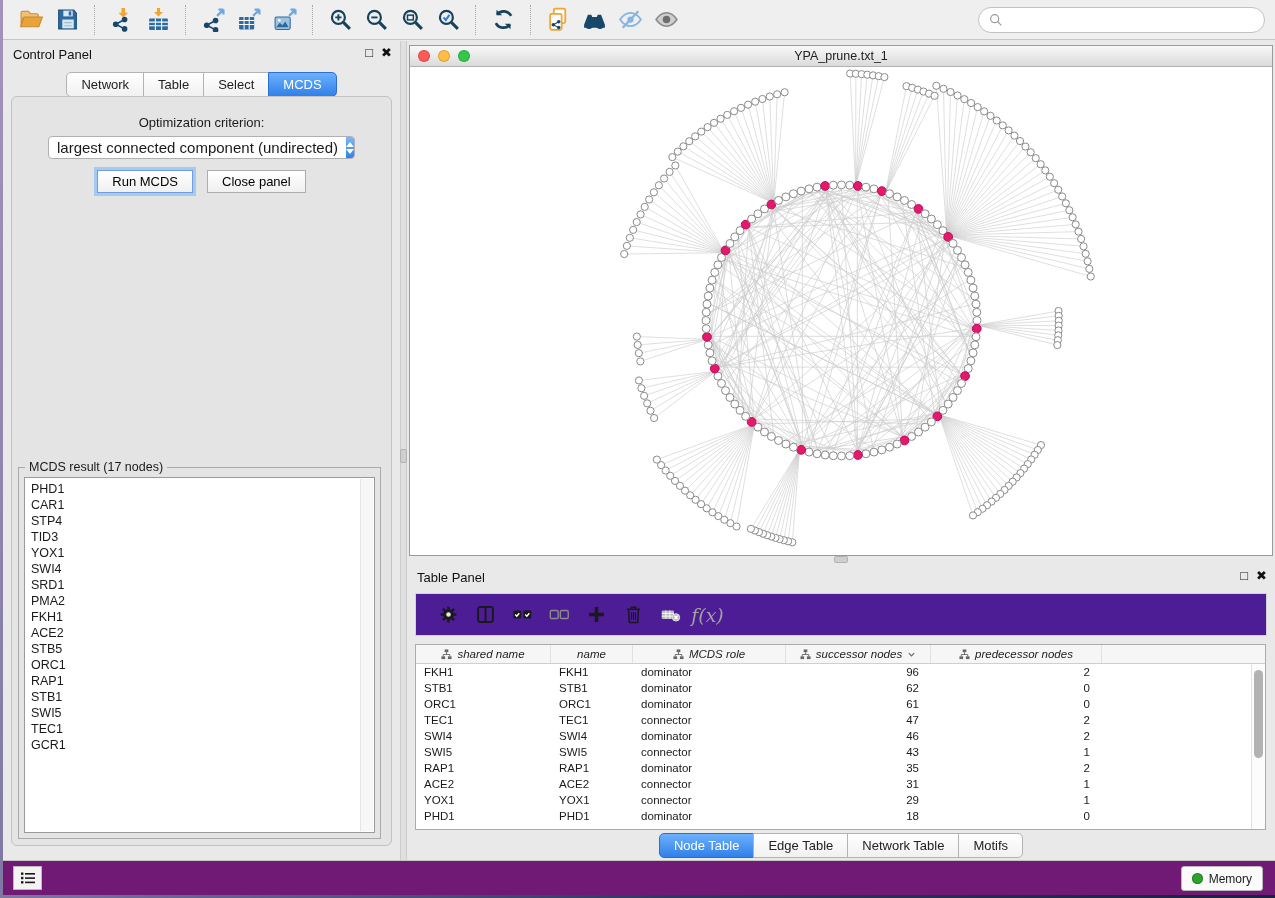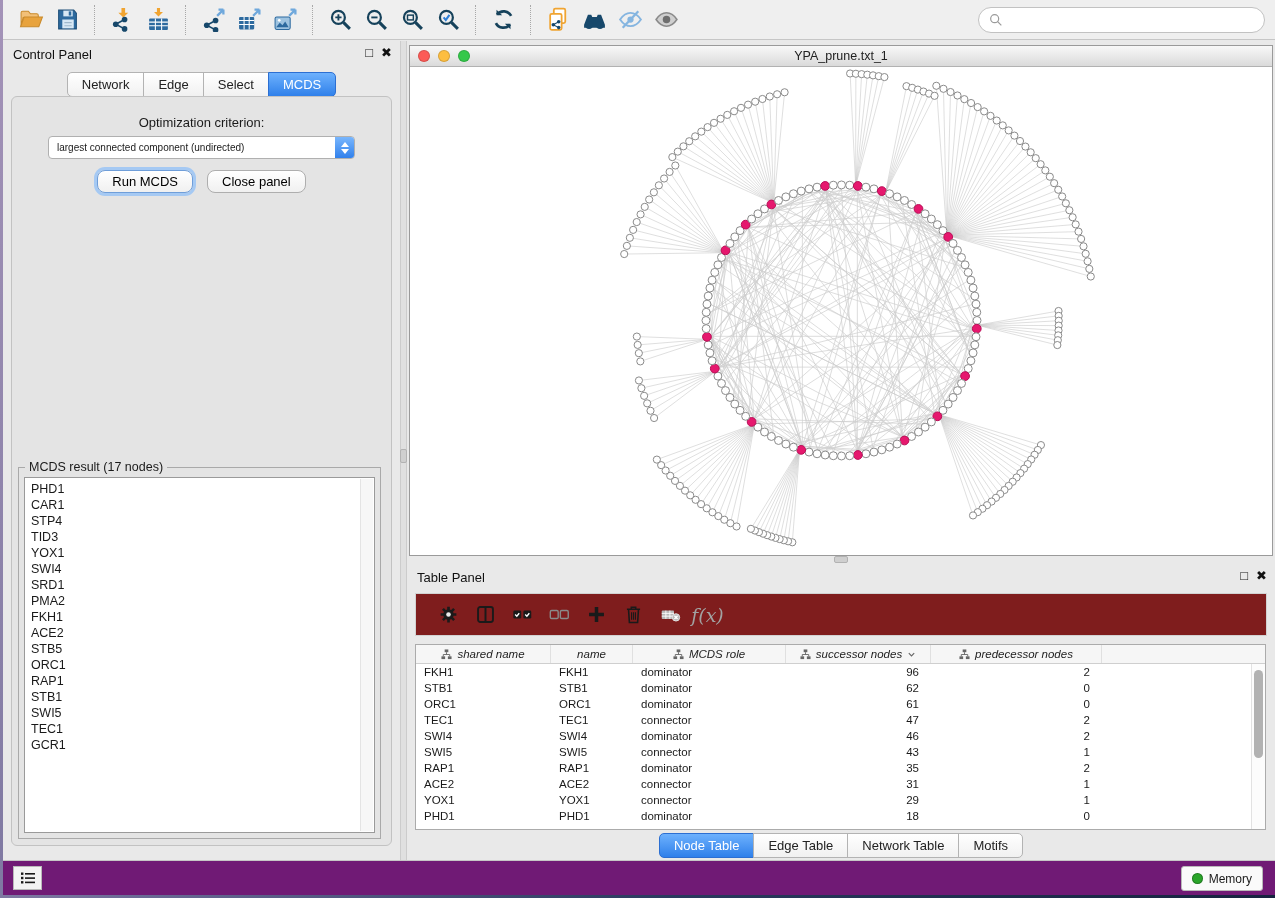--- a/index.html
+++ b/index.html
@@ -31,28 +31,28 @@
   .seg { font-size:13px; padding:4px 14px; background:linear-gradient(#ffffff,#f1f1f1);
     border:1px solid #b3b3b3; margin-left:-1px; cursor:pointer; color:#222; font-family:"Liberation Sans",sans-serif; }
   .seg:first-child { border-radius:5px 0 0 5px; margin-left:0; }
   .seg:last-child { border-radius:0 5px 5px 0; }
   .seg.active { background:linear-gradient(#6db1fd,#2f80ea); color:#fff; border-color:#2c6fd2;text-align:right; }
   .cp-body { position:absolute; top:55px; left:8px; right:8px; bottom:14px;
     background:#e4e4e4; border:1px solid #c2c2c2; border-radius:6px; }
   .opt-label { text-align:center; margin-top:18px; font-size:13px; }
   .select { position:absolute; left:36px; right:36px; top:39px; height:23px; background:#fff;
     border:1px solid #b0b0b0; border-radius:4px; display:flex; align-items:center; cursor:pointer; }
-  .select .val { flex:1; padding:0 8px; font-size:10px; white-space:nowrap; }
+  .select .val { flex:1; padding:0 8px; font-size:15px; white-space:nowrap; }
   .stepper { width:19px; height:21px; margin:0; border-radius:0 3px 3px 0;
     background:linear-gradient(#79b6fd,#3181ec); display:flex; flex-direction:column;
     align-items:center; justify-content:center; gap:2px; }
   .stepper i { width:0; height:0; border-left:4px solid transparent; border-right:4px solid transparent; }
   .stepper .up { border-bottom:5px solid #fff; }
   .stepper .dn { border-top:5px solid #fff; }
-  .btn { background:linear-gradient(#ffffff,#f0f0f0); border:1px solid #aeaeae; border-radius:8px;
+  .btn { background:linear-gradient(#ffffff,#f0f0f0); border:1px solid #aeaeae; border-radius:0;
     font-size:13px; padding:3px 14px; cursor:pointer; font-family:"Liberation Sans",sans-serif; }
   .btn-row { position:absolute; top:73px; left:0; right:0; display:flex; justify-content:center; gap:14px; }
   .btn.focused { box-shadow:0 0 0 3px #a5c9f3; border-color:#6f9ed9; }
   .groupbox { position:absolute; left:6px; right:10px; top:370px; bottom:6px; border:1px solid #a9a9a9; }
   .groupbox legend { position:absolute; top:-8px; left:6px; background:#e4e4e4; padding:0 4px; font-size:12.5px; }
   .mcds-list { position:absolute; inset:9px 5px 5px 5px; background:#fff; border:1px solid #9a9a9a;
     font-size:12.5px; line-height:16px; padding:3px 0 0 6px; position:absolute; overflow:hidden; }
   .mcds-track { position:absolute; right:1px; top:1px; bottom:1px; width:13px; background:#f7f7f7; border-left:1px solid #e4e4e4; }
 
   
@@ -69,21 +69,21 @@
   .net-titlebar { height:21px; background:linear-gradient(#f8f8f8,#dadada); border-bottom:1px solid #b2b2b2;
     display:flex; align-items:center; padding:0 8px; position:relative; }
   .lights { display:flex; gap:8px; }
   .light { width:12px; height:12px; border-radius:50%; cursor:pointer; }
   .net-title { position:absolute; left:0; right:0; text-align:center; font-size:12.5px; color:#222; }
   .netcanvas { position:absolute; left:0; right:0; top:22px; bottom:0; background:#fff; }
   .netcanvas svg { width:100%; height:100%; display:block; }
 
   
   .tablepanel { position:absolute; left:0; right:0; top:523px; bottom:0; }
-  .tp-toolbar { position:absolute; top:29px; left:8px; right:8px; height:43px; background:#7f1d1d;
+  .tp-toolbar { position:absolute; top:29px; left:8px; right:8px; height:43px; background:#4c1d95;
     border:1px solid #d2d2d2; display:flex; align-items:center; padding:0 14px; gap:0; }
   .tp-btn { width:37px; height:34px; display:flex; align-items:center; justify-content:center; cursor:pointer; }
   .tp-btn svg { width:21px; height:21px; }
   .fx { font-family:"DejaVu Serif", serif; font-style:italic; font-size:19px; color:#a2a2a2; }
   .tp-table { position:absolute; top:80px; left:8px; right:9px; bottom:30px; background:#fff; border:1px solid #ababab; }
   .thead { display:flex; height:19px; background:#f6f6f6; border-bottom:1px solid #cfcfcf; font-size:11.5px;font-style:italic; }
   .th { display:flex; align-items:center; justify-content:center; gap:5px; border-right:1px solid #e0e0e0; color:#222; cursor:pointer; }
   .th svg.tree { width:11px; height:11px; }
   .th svg.chev { width:9px; height:9px; }
   .trow { display:flex; height:16px; font-size:11.5px; align-items:center; cursor:default; }
@@ -256,21 +256,21 @@
   <div class="cp">
     <div class="panel-head">
       <span>Control Panel</span>
       <span class="panel-icons">
         <span>□</span>
         <span>✖</span>
       </span>
     </div>
     <div class="cp-tabs" id="cp-tabs">
         <button class="seg">Network</button>
-        <button class="seg">Edge</button>
+        <button class="seg">Table</button>
         <button class="seg">Select</button>
         <button class="seg active">MCDS</button>
       </div>
     <div class="cp-body">
       <div class="opt-label">Optimization criterion:</div>
       <div class="select">
         <span class="val">largest connected component (undirected)</span>
         <span class="stepper">
             <i class="up"></i>
             <i class="dn"></i>

